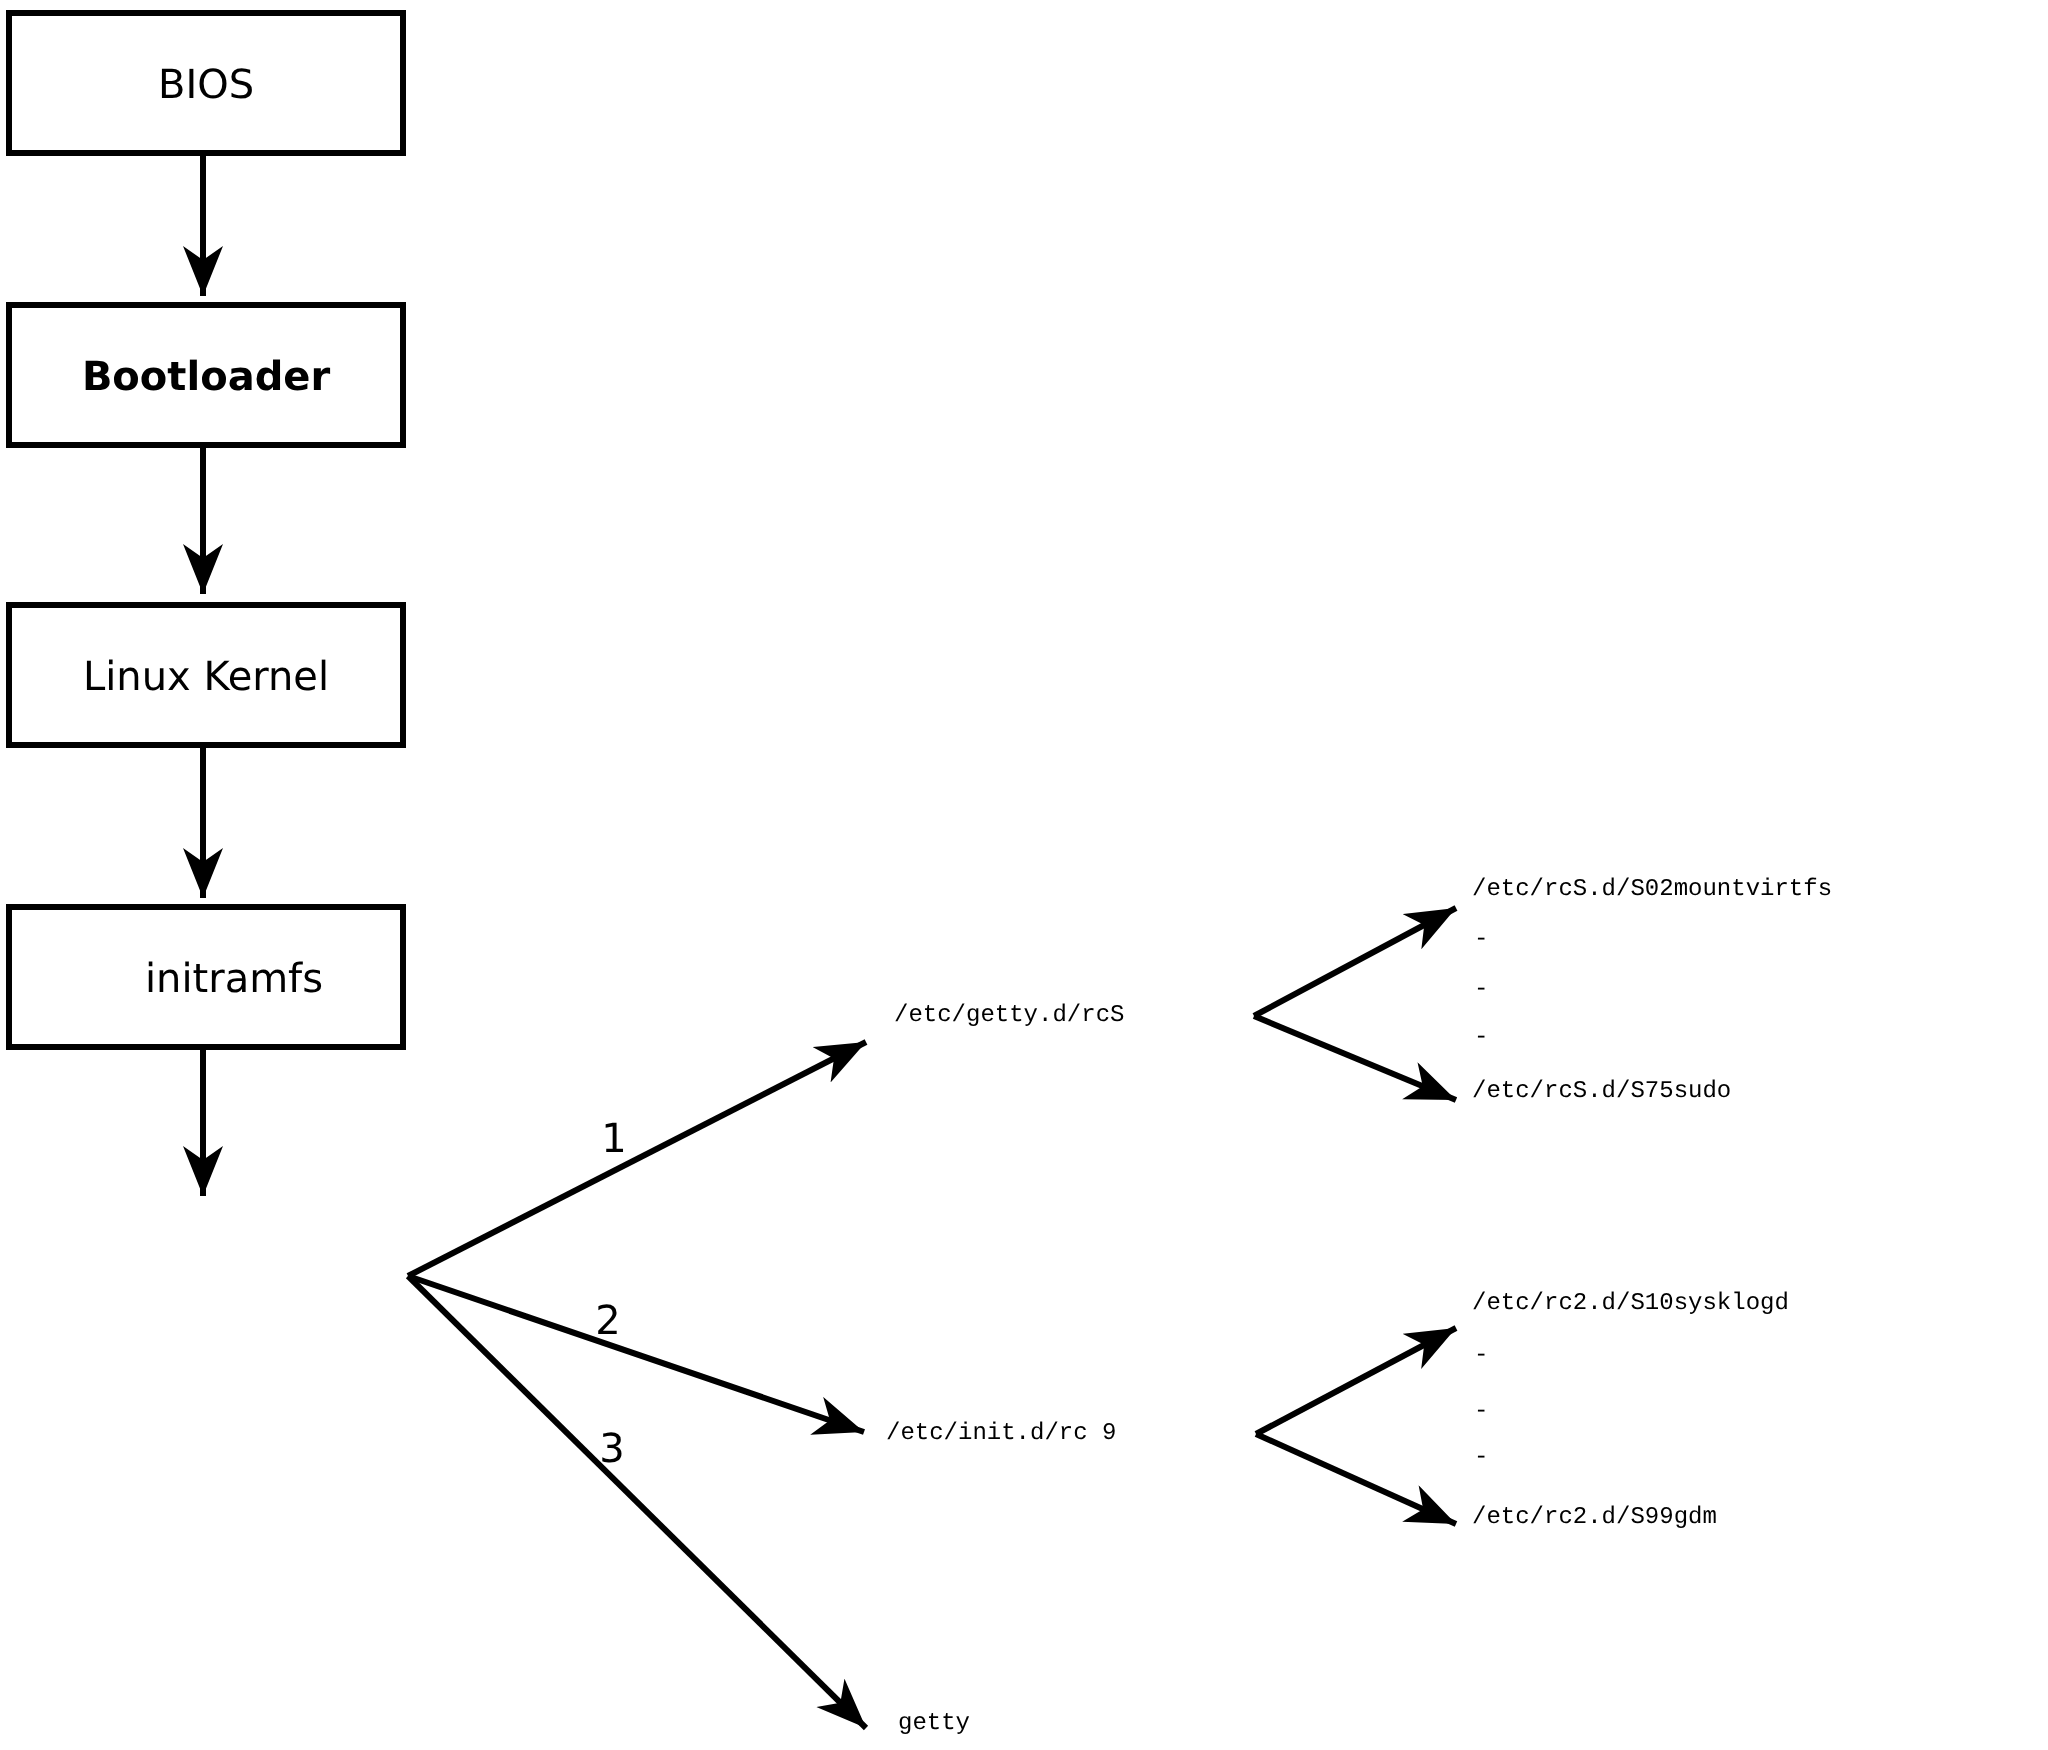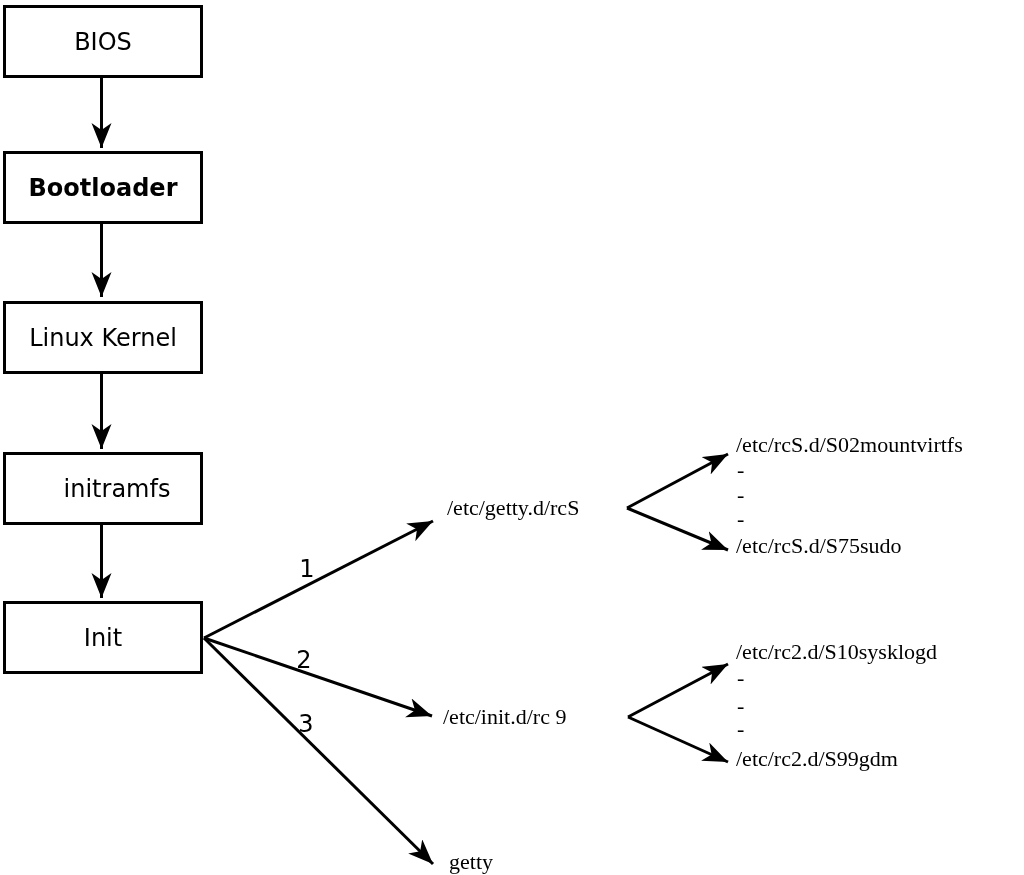--- a/index.html
+++ b/index.html
@@ -10,22 +10,22 @@
     color:var(--line);
   }
   .layer { position:absolute; left:0; top:0; }
   .arrow { stroke:var(--line); stroke-width:3; fill:none; }
   .box {
     position:absolute; left:3px; width:200px; height:73px;
     box-sizing:border-box; border:3px solid var(--line);
     background:var(--background);
     display:flex; align-items:center; justify-content:center;
   }
-  .sans { font-family:"DejaVu Sans","Liberation Sans",sans-serif; font-size:24px; }
-  .mono { font-family:Liberation Serif, serif; font-size:22px; }
+  .sans { font-family:"DejaVu Sans","Liberation Sans",sans-serif; font-size:20px; }
+  .mono { font-family:Liberation Mono, monospace; font-size:12px; }
   .lbl { position:absolute; transform:translateY(-50%); white-space:nowrap; line-height:1.1; }
   .num { transform:translate(-50%,-50%); }
 </style>
 </head>
 <body>
 
 <div class="canvas">
 
   <svg class="layer" width="1024" height="875" viewBox="0 0 1024 875">
     <defs>
@@ -55,23 +55,20 @@
   </div>
   <div class="box" style="top:151px;font-weight:bold;">
     <span class="sans">Bootloader</span>
   </div>
   <div class="box" style="top:301px;">
     <span class="sans">Linux Kernel</span>
   </div>
   <div class="box" style="top:452px;padding-left:28px;">
     <span class="sans">initramfs</span>
   </div>
-  <div class="box" style="top:601px;">
-    <span class="sans">Init</span>
-  </div>
 
 
   <div class="lbl sans num" style="left:307px; top:569px;">1</div>
   <div class="lbl sans num" style="left:304px; top:660px;">2</div>
   <div class="lbl sans num" style="left:306px; top:724px;">3</div>
 
   <div class="lbl mono" style="left:447px; top:508px;">/etc/getty.d/rcS</div>
   <div class="lbl mono" style="left:443px; top:717px;">/etc/init.d/rc 9</div>
   <div class="lbl mono" style="left:449px; top:862px;">getty</div>
 

